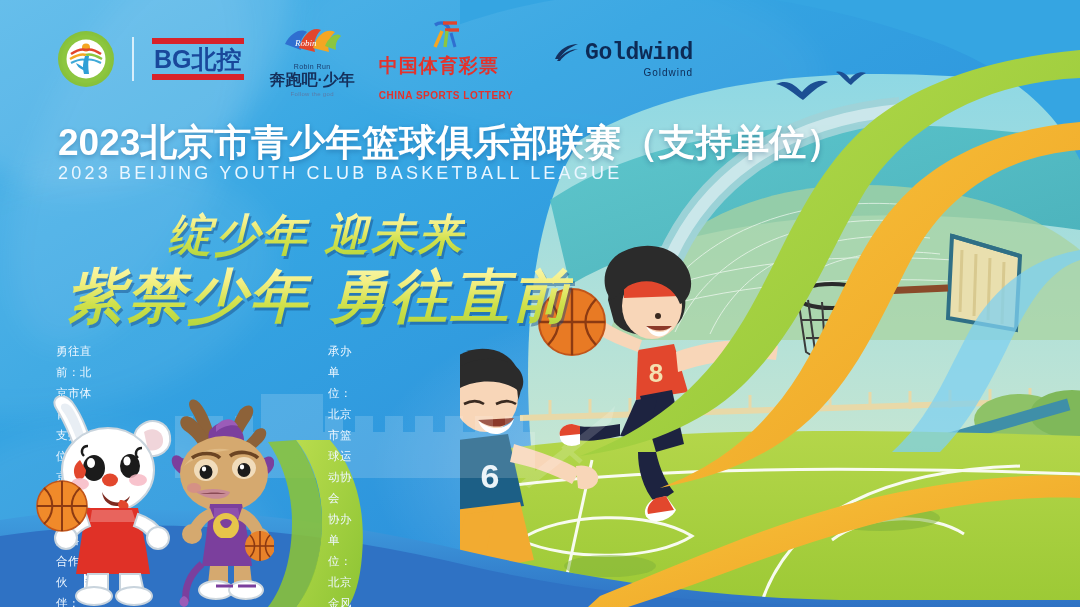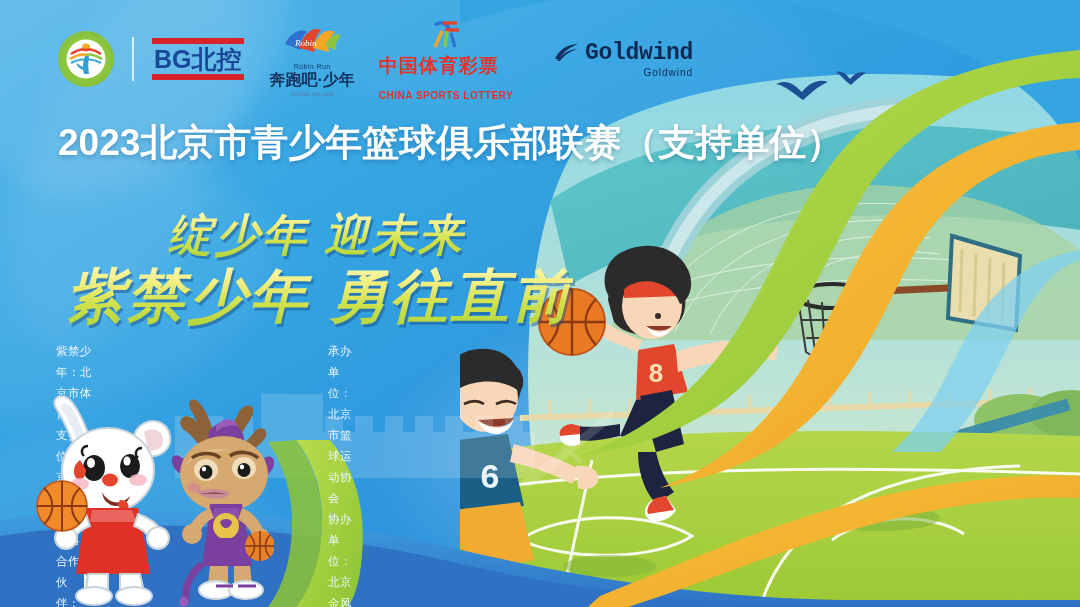--- a/index.html
+++ b/index.html
@@ -494,27 +494,28 @@
           <path d="M2 16 C6 6 16 1 25 1 C17 4 10 9 6 16 Z" fill="#14305e"></path>
           <path d="M4 18 C9 10 18 6 25 6 C18 8 11 12 7 18 Z" fill="#14305e"></path>
         </svg>
         <div class="gw-name">Goldwind</div>
       </div>
       <div class="gw-sub">Goldwind</div>
     </div>
   </div>
 
   <div class="title-cn">2023北京市青少年篮球俱乐部联赛（支持单位）</div>
+  <div class="title-en">2023 BEIJING YOUTH CLUB BASKETBALL LEAGUE</div>
 
   <div class="slogan slogan1">绽少年 迎未来</div>
   <div class="slogan slogan2">紫禁少年 勇往直前</div>
 
   <div class="credits">
     <div class="credits-col c-left">
-      <div><span>紫禁少年：</span><span>北京市体育局</span></div>
+      <div><span>勇往直前：</span><span>北京市体育局</span></div>
       <div><span>支持单位：</span><span>北京市体育彩票中心</span></div>
       <div class="partner-row">
         <span>战略合作伙伴：</span>
         <span class="mini-bg">
           <span class="mbar"></span>
           <span class="mword">BG北控</span>
           <span class="mbar"></span>
         </span>
       </div>
     </div>

